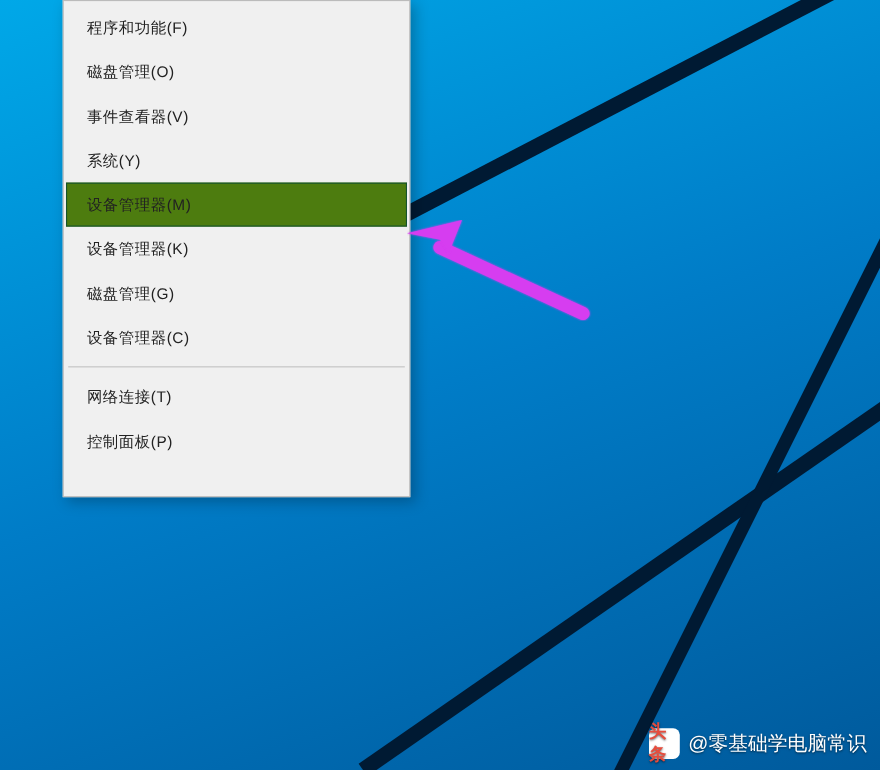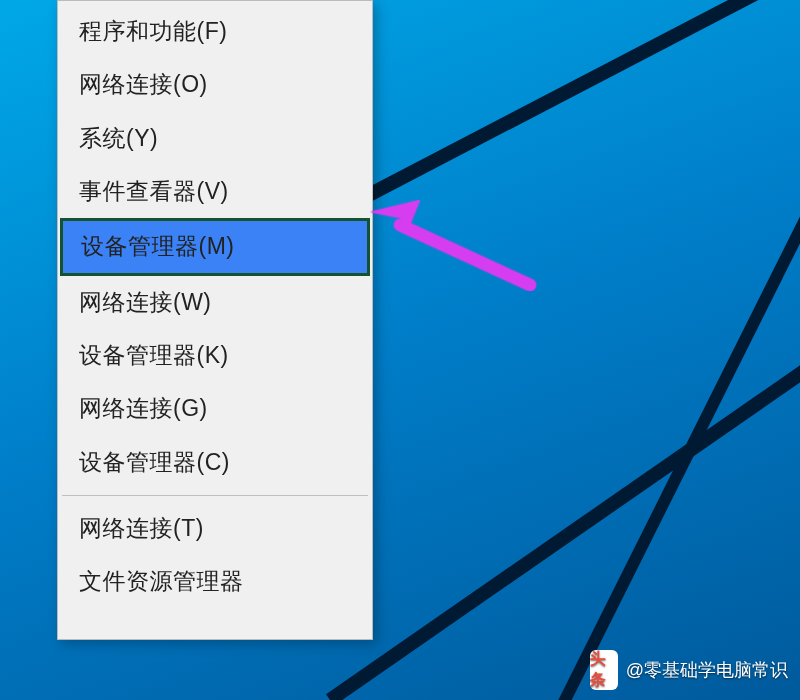--- a/index.html
+++ b/index.html
@@ -37,30 +37,30 @@
       top: 0;
       width: 316px;
       background: #f0f0f0;
       border: 1px solid #bbb;
       box-shadow: 4px 4px 12px rgba(0,0,0,0.25);
       z-index: 10;
       padding: 4px 2px 10px 2px;
     }
     .menu-item {
       padding: 9px 0 9px 18px;
-      font-size: 23px;
+      font-size: 14px;
       color: #222;
       cursor: default;
       border: 1px solid transparent;
       line-height: 1.45;
       letter-spacing: 0.5px;
     }
     .menu-item.highlighted {
-      background: #3b82f6;
-      border: 3px solid #14532d;
+      background: #4d7c0f;
+      border: 1px solid #14532d;
     }
     .menu-separator {
       height: 1px;
       background: #c0c0c0;
       margin: 6px 2px 6px 2px;
     }
     .arrow-annotation {
       position: absolute;
       left: 370px;
       top: 200px;
@@ -74,21 +74,21 @@
       z-index: 30;
       display: flex;
       align-items: center;
       gap: 8px;
       color: #fff;
       font-size: 18px;
       text-shadow: 0 1px 2px rgba(0,0,0,0.6);
     }
     .watermark-logo {
       width: 28px;
-      height: 40px;
+      height: 28px;
       background: #fff;
       border-radius: 6px;
       display: flex;
       align-items: center;
       justify-content: center;
       color: #e74c3c;
       font-weight: bold;
       font-size: 16px;
     }
   </style>
@@ -98,33 +98,32 @@
 <div class="desktop-bg">
   <svg viewBox="0 0 800 700" preserveAspectRatio="none">
     <line x1="340" y1="210" x2="820" y2="-40" stroke="#001a33" stroke-width="14"></line>
     <line x1="330" y1="700" x2="820" y2="360" stroke="#001a33" stroke-width="14"></line>
     <line x1="560" y1="710" x2="820" y2="190" stroke="#001a33" stroke-width="12"></line>
   </svg>
 </div>
 
 <div class="context-menu">
   <div class="menu-item"><span>程序和功能(F)</span></div>
-  <div class="menu-item"><span>网络连接(O)</span></div>
+  <div class="menu-item"><span>磁盘管理(O)</span></div>
+  <div class="menu-item"><span>事件查看器(V)</span></div>
   <div class="menu-item"><span>系统(Y)</span></div>
-  <div class="menu-item"><span>事件查看器(V)</span></div>
   <div class="menu-item highlighted"><span>设备管理器(M)</span></div>
-  <div class="menu-item"><span>网络连接(W)</span></div>
   <div class="menu-item"><span>设备管理器(K)</span></div>
-  <div class="menu-item"><span>网络连接(G)</span></div>
+  <div class="menu-item"><span>磁盘管理(G)</span></div>
   <div class="menu-item"><span>设备管理器(C)</span></div>
 
   <div class="menu-separator"></div>
 
   <div class="menu-item"><span>网络连接(T)</span></div>
-  <div class="menu-item"><span>文件资源管理器</span></div>
+  <div class="menu-item"><span>控制面板(P)</span></div>
   <div class="menu-item"></div>
 
 </div>
 
 <div class="arrow-annotation">
   <svg width="170" height="100" viewBox="0 0 170 100">
     <defs>
       <filter id="glow">
         <feGaussianBlur stdDeviation="1.2" result="b"></feGaussianBlur>
         <feMerge>

